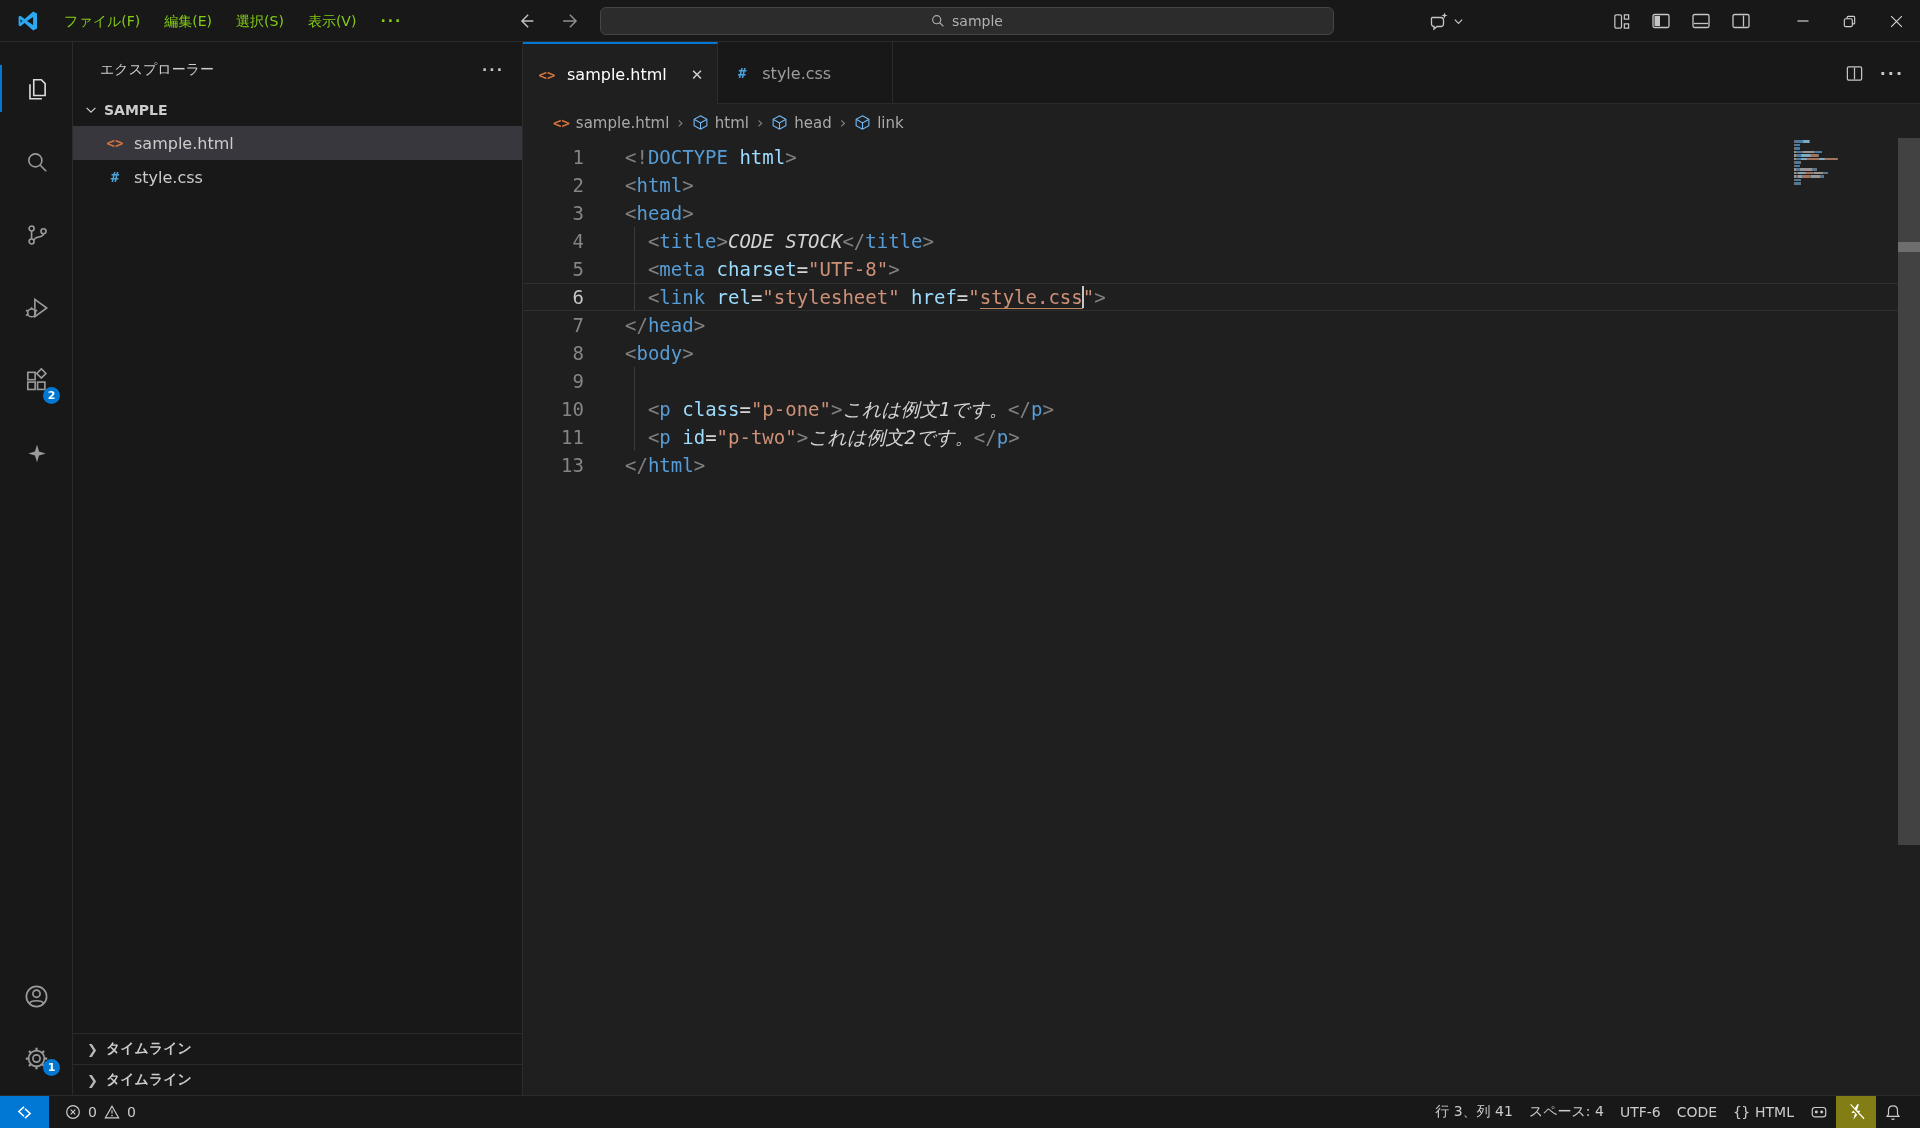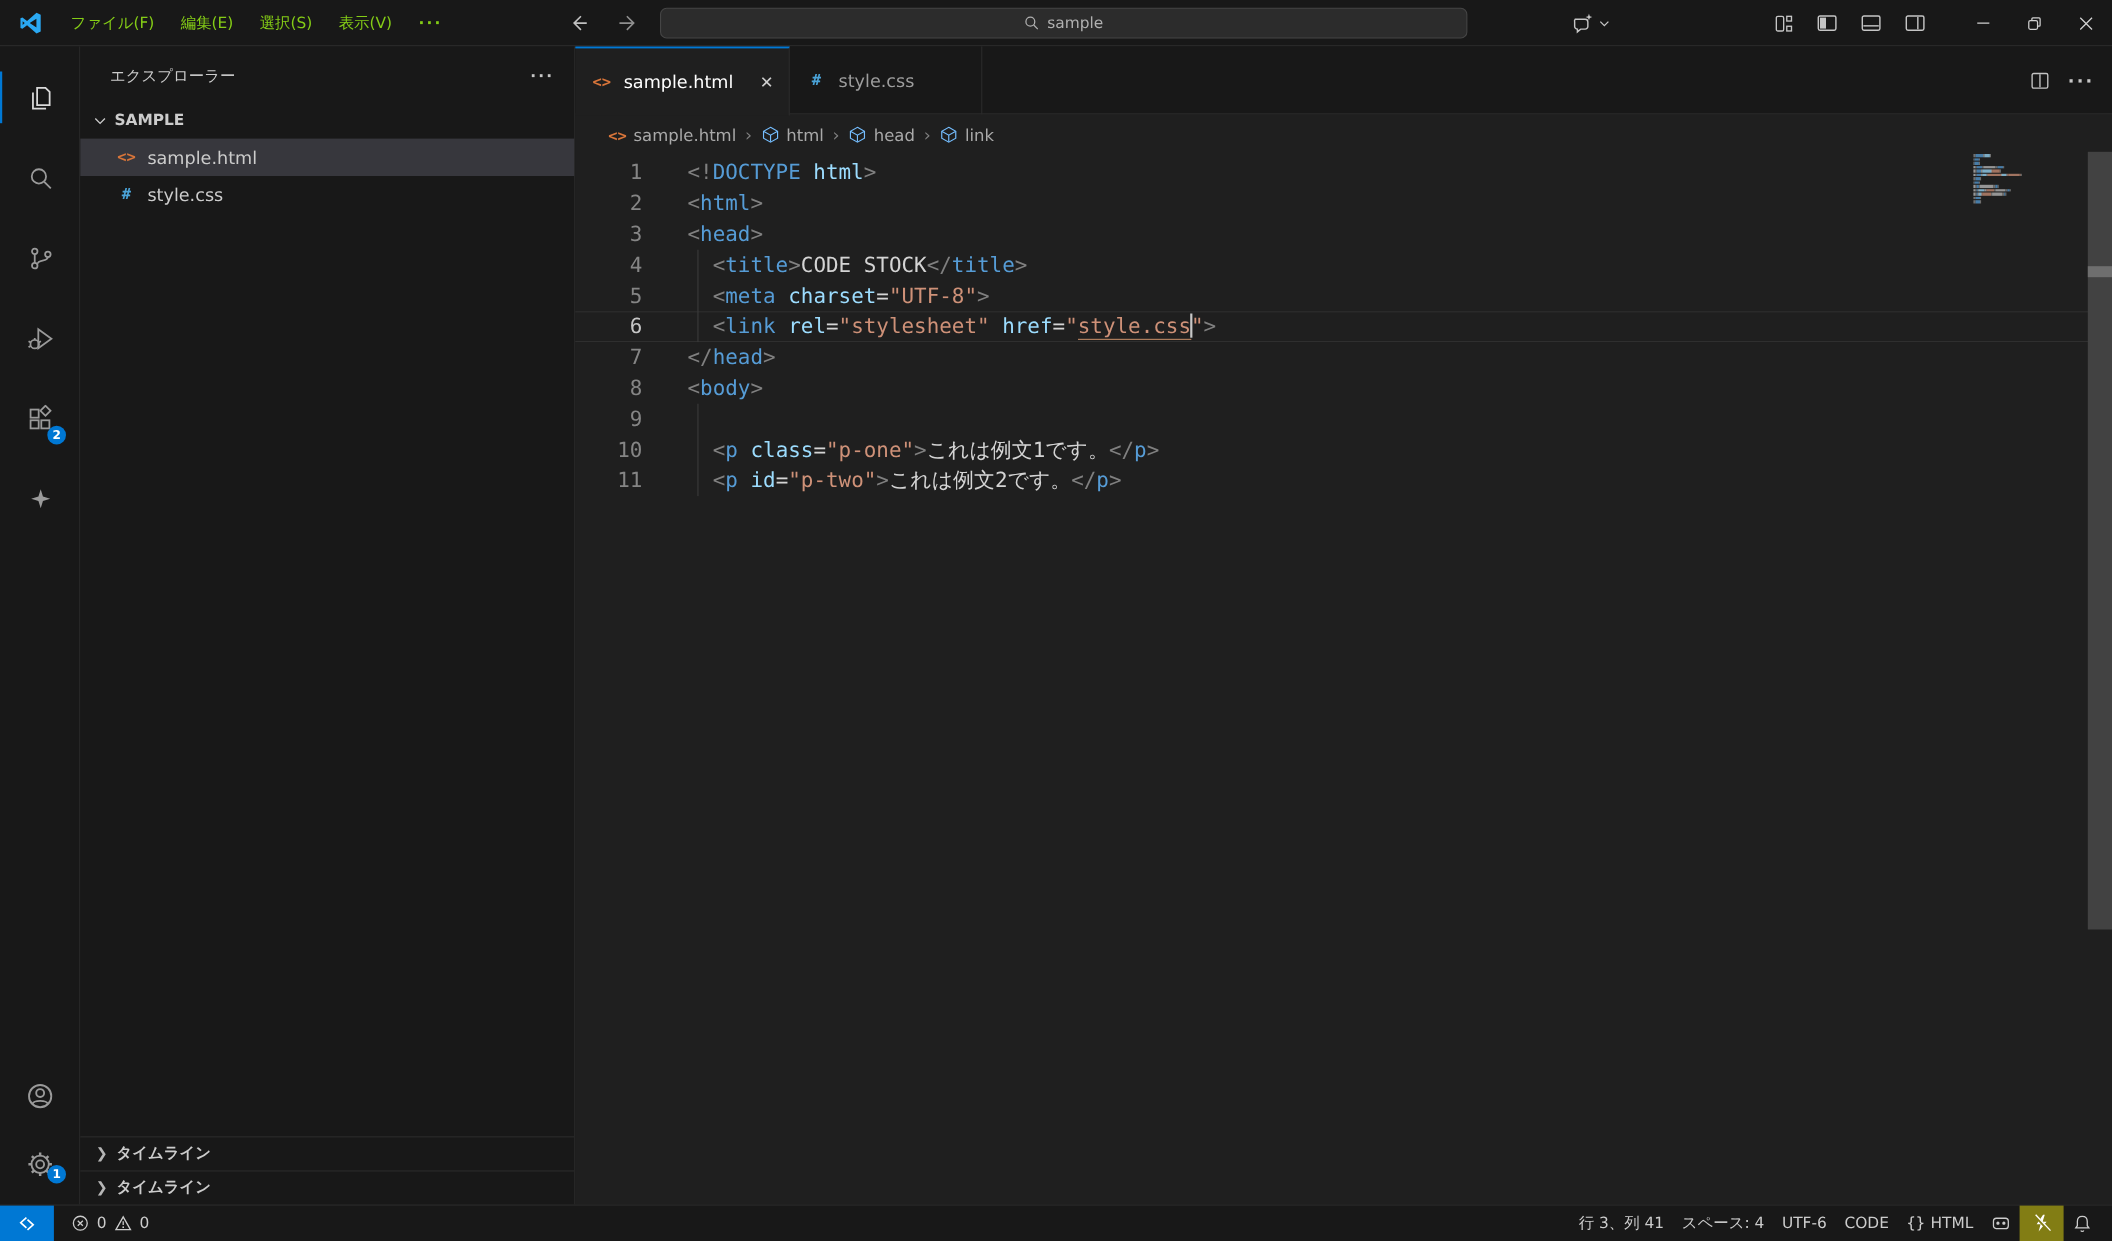--- a/index.html
+++ b/index.html
@@ -64,21 +64,21 @@
     padding-left:30px;gap:7px;font-size:15px;color:#a9a9a9;}
   .bc-item{display:flex;align-items:center;gap:6px;}
   .bc-sep{color:#7f7f7f;font-size:16px;margin:0 1px;}
   #code-area{position:absolute;left:0;top:98px;width:100%;bottom:0;padding-top:3px;
     font-family:"DejaVu Sans Mono",monospace;font-size:19px;}
   .cline{display:flex;height:28px;line-height:28px;white-space:pre;}
   .cline.active{border-top:1px solid #2f2f2f;border-bottom:1px solid #2f2f2f;line-height:26px;}
   .gut{width:102px;padding-right:41px;text-align:right;color:#858585;flex:none;}
   .cline.active .gut{color:#c6c6c6;}
   .tk-p{color:#808080;} .tk-t{color:#569cd6;} .tk-a{color:#9cdcfe;}
-  .tk-s{color:#ce9178;} .tk-x{color:#d4d4d4;}
+  .tk-s{color:#ce9178;} .tk-x{color:#d4d4d4;font-style:italic;}
   .tk-l{color:#ce9178;border-bottom:1px solid #bc8763;}
   .cursor{display:inline-block;width:2px;height:22px;background:#c8c8c8;vertical-align:-4px;margin:0 -1px;}
   .iguide{position:absolute;width:1px;background:#3a3a3a;left:111px;}
   #minimap{position:absolute;left:1271px;top:98px;width:70px;}
   .mm-line{display:flex;height:2.5px;margin-bottom:1px;}
   .mm-seg{height:2.5px;opacity:.75;}
   #scrollbar{position:absolute;left:1375px;top:96px;width:22px;height:707px;background:#424242;}
   #scroll-marker{position:absolute;left:0;top:104px;width:22px;height:10px;background:#6e6e6e;}
 
   
@@ -356,20 +356,21 @@
         <div class="cline"><span class="gut">2</span><span class="ctext"><span class="tk-p">&lt;</span><span class="tk-t">html</span><span class="tk-p">&gt;</span></span></div>
         <div class="cline"><span class="gut">3</span><span class="ctext"><span class="tk-p">&lt;</span><span class="tk-t">head</span><span class="tk-p">&gt;</span></span></div>
         <div class="cline"><span class="gut">4</span><span class="ctext"><span class="tk-x">  </span><span class="tk-p">&lt;</span><span class="tk-t">title</span><span class="tk-p">&gt;</span><span class="tk-x">CODE STOCK</span><span class="tk-p">&lt;/</span><span class="tk-t">title</span><span class="tk-p">&gt;</span></span></div>
         <div class="cline"><span class="gut">5</span><span class="ctext"><span class="tk-x">  </span><span class="tk-p">&lt;</span><span class="tk-t">meta</span><span class="tk-x"> </span><span class="tk-a">charset</span><span class="tk-x">=</span><span class="tk-s">"UTF-8"</span><span class="tk-p">&gt;</span></span></div>
         <div class="cline active"><span class="gut">6</span><span class="ctext"><span class="tk-x">  </span><span class="tk-p">&lt;</span><span class="tk-t">link</span><span class="tk-x"> </span><span class="tk-a">rel</span><span class="tk-x">=</span><span class="tk-s">"stylesheet"</span><span class="tk-x"> </span><span class="tk-a">href</span><span class="tk-x">=</span><span class="tk-s">"</span><span class="tk-l">style.css</span><span class="cursor"></span><span class="tk-s">"</span><span class="tk-p">&gt;</span></span></div>
         <div class="cline"><span class="gut">7</span><span class="ctext"><span class="tk-p">&lt;/</span><span class="tk-t">head</span><span class="tk-p">&gt;</span></span></div>
         <div class="cline"><span class="gut">8</span><span class="ctext"><span class="tk-p">&lt;</span><span class="tk-t">body</span><span class="tk-p">&gt;</span></span></div>
         <div class="cline"><span class="gut">9</span></div>
         <div class="cline"><span class="gut">10</span><span class="ctext"><span class="tk-x">  </span><span class="tk-p">&lt;</span><span class="tk-t">p</span><span class="tk-x"> </span><span class="tk-a">class</span><span class="tk-x">=</span><span class="tk-s">"p-one"</span><span class="tk-p">&gt;</span><span class="tk-x">これは例文1です。</span><span class="tk-p">&lt;/</span><span class="tk-t">p</span><span class="tk-p">&gt;</span></span></div>
         <div class="cline"><span class="gut">11</span><span class="ctext"><span class="tk-x">  </span><span class="tk-p">&lt;</span><span class="tk-t">p</span><span class="tk-x"> </span><span class="tk-a">id</span><span class="tk-x">=</span><span class="tk-s">"p-two"</span><span class="tk-p">&gt;</span><span class="tk-x">これは例文2です。</span><span class="tk-p">&lt;/</span><span class="tk-t">p</span><span class="tk-p">&gt;</span></span></div>
+        <div class="cline"><span class="gut">13</span><span class="ctext"><span class="tk-p">&lt;/</span><span class="tk-t">html</span><span class="tk-p">&gt;</span></span></div>
       </div>
   </div>
   <div id="minimap">
       <div class="mm-line">
         <span class="mm-seg" style="width: 2.1px; background: rgb(138, 138, 138);"></span>
         <span class="mm-seg" style="width: 7.35px; background: rgb(86, 156, 214);"></span>
         <span class="mm-seg" style="width: 1.05px; background: rgb(189, 189, 189);"></span>
         <span class="mm-seg" style="width: 4.2px; background: rgb(156, 220, 254);"></span>
         <span class="mm-seg" style="width: 1.05px; background: rgb(138, 138, 138);"></span>
       </div>

